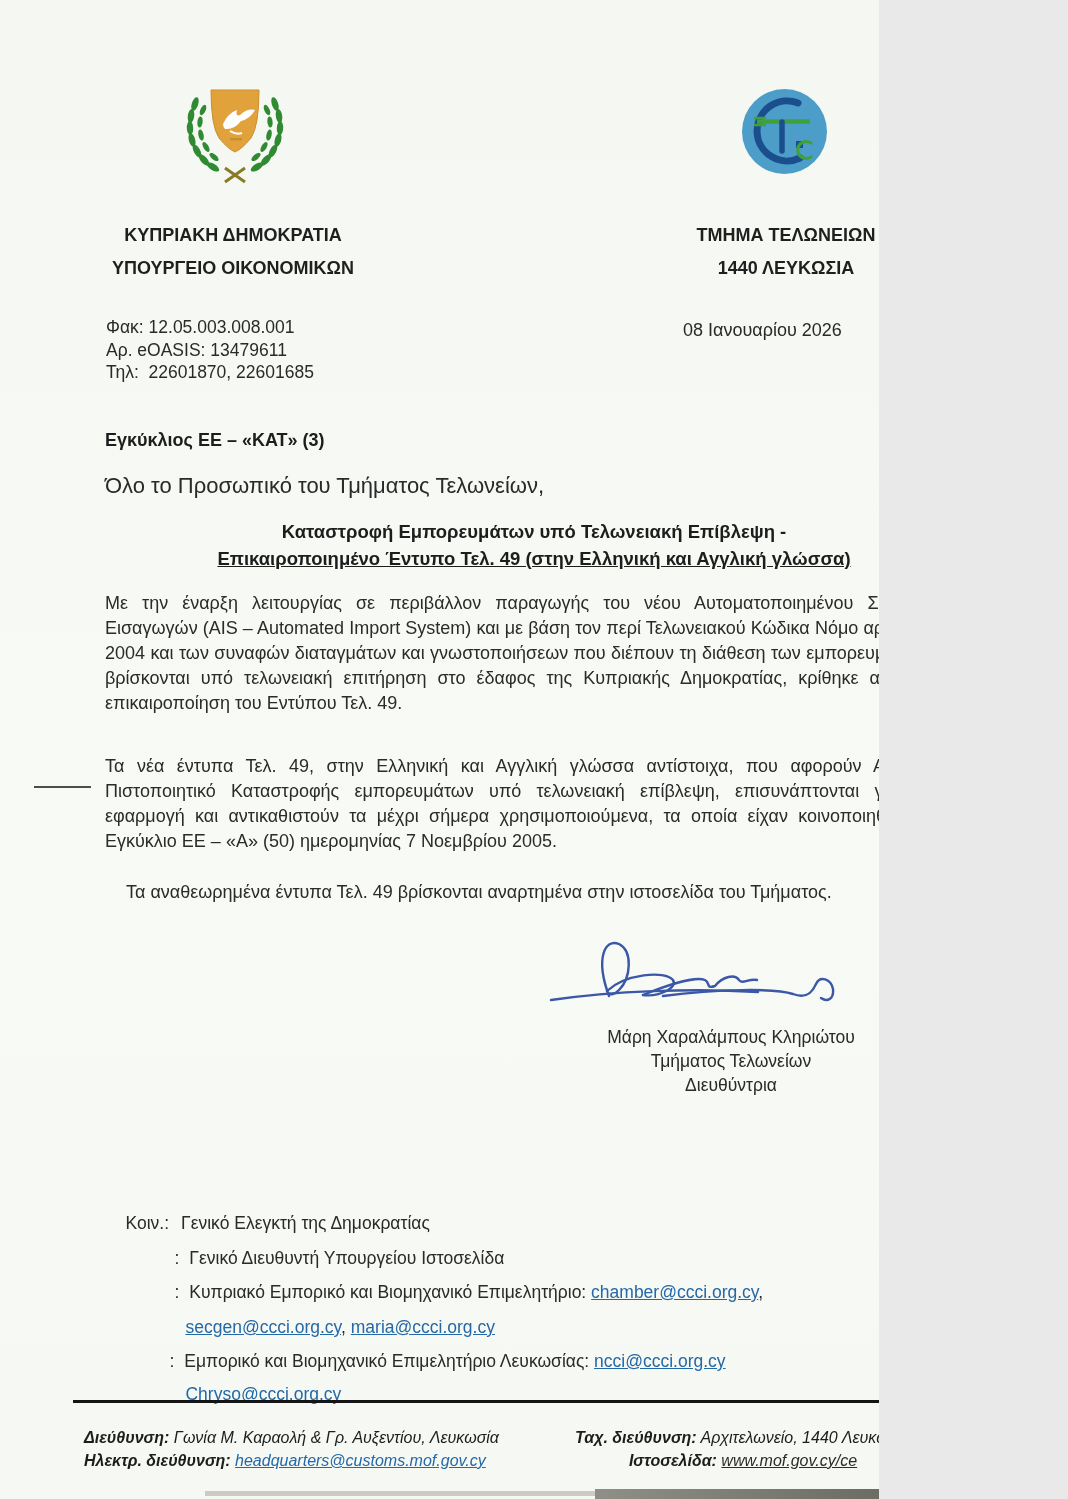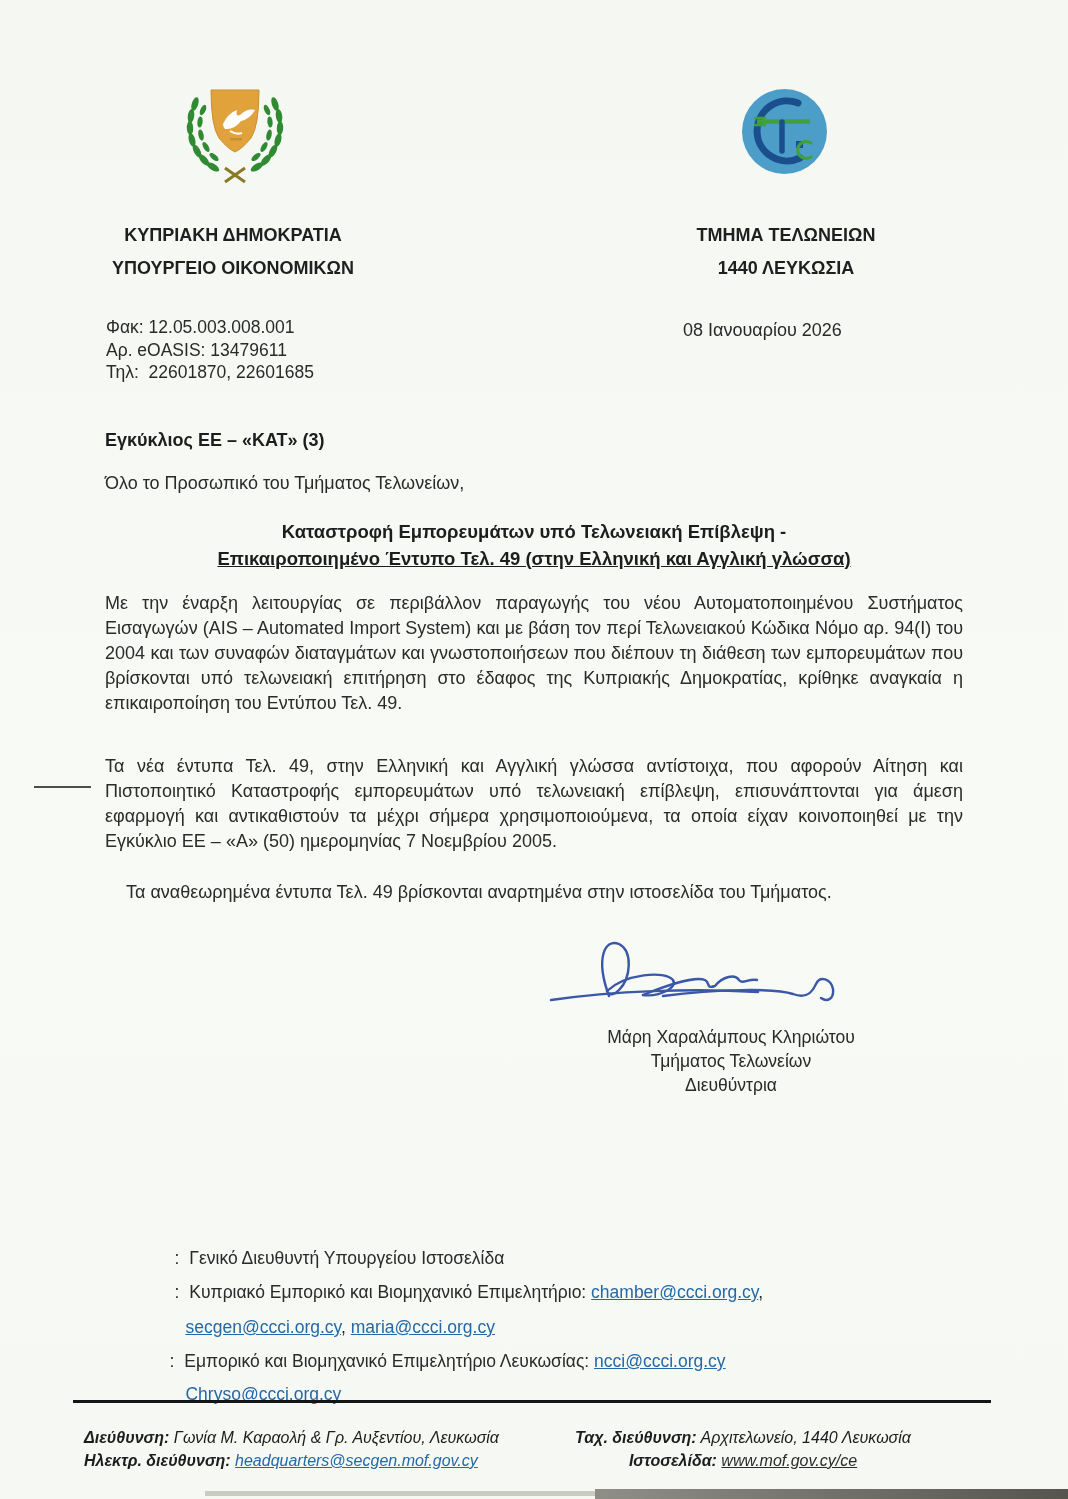--- a/index.html
+++ b/index.html
@@ -1,28 +1,28 @@
 <!DOCTYPE html>
 <html><head>
 <meta charset="utf-8">
 <style>
   html,body{margin:0;padding:0;}
   body{width:1068px;height:1499px;background:#e9e9e9;}
   .page{
-    position:relative;width:1068px;height:1499px;overflow:hidden;
+    position:relative;width:879px;height:1499px;overflow:hidden;
     background:linear-gradient(180deg,#f4f7f2 0%,#f8faf5 55%,#f5f8f3 100%);
     font-family:"Liberation Sans", sans-serif;color:#262626;
   }
   .abs{position:absolute;}
   .pre{white-space:pre-wrap;}
   .hdr-block{width:300px;text-align:center;font-weight:bold;font-size:18px;line-height:33px;color:#1f1f1f;}
   .ref{font-size:17.5px;line-height:22.5px;color:#2a2a2a;}
   .date{font-size:18px;color:#2a2a2a;}
   .circular{font-weight:bold;font-size:18px;color:#1d1d1d;}
-  .addressee{font-size:18px;color:#2a2a2a;text-align:right;}
+  .addressee{font-size:22px;color:#2a2a2a;text-align:right;}
   .subject{width:858px;text-align:center;font-weight:bold;font-size:18.5px;line-height:26.5px;color:#1d1d1d;}
   .subject .u{text-decoration:underline;}
   .para{width:858px;text-align:justify;font-size:18px;line-height:25px;color:#2b2b2b;}
   .margin-dash{width:57px;border-top:2.5px solid #4d4d4d;}
   .sign-block{width:350px;text-align:center;font-size:17.5px;line-height:24px;color:#2a2a2a;}
   .cc-line{font-size:17.5px;color:#2a2a2a;white-space:pre;}
   .cc-label{display:inline-block;margin-right:12px;}
   .cc-colon{display:inline-block;margin-right:10px;}
   a.doc-link{color:#2468a8;text-decoration:underline;cursor:pointer;}
   .footer-rule{width:918px;border-top:3px solid #141414;}
@@ -132,41 +132,44 @@
       </g>
     </svg>
   </div>
 
   <div class="abs sign-block" style="left:556px;top:1025px;">
     <div>Μάρη Χαραλάμπους Κληριώτου</div>
     <div>Τμήματος Τελωνείων</div>
     <div>Διευθύντρια</div>
   </div>
 
+  <div class="abs cc-line" style="left:106px;top:1192px;">
+    <span class="cc-label">Κοιν.:</span><span>Γενικό Ελεγκτή της Δημοκρατίας</span>
+  </div>
   <div class="abs cc-line" style="left:155px;top:1227px;">
     <span class="cc-colon">:</span><span>Γενικό Διευθυντή Υπουργείου Ιστοσελίδα</span>
   </div>
   <div class="abs cc-line" style="left:155px;top:1261px;">
     <span class="cc-colon">:</span><span>Κυπριακό Εμπορικό και Βιομηχανικό Επιμελητήριο: </span><a class="doc-link">chamber@ccci.org.cy</a><span>,</span>
   </div>
   <div class="abs cc-line" style="left:166px;top:1296px;">
     <a class="doc-link">secgen@ccci.org.cy</a><span>, </span><a class="doc-link">maria@ccci.org.cy</a>
   </div>
   <div class="abs cc-line" style="left:150px;top:1330px;">
     <span class="cc-colon">:</span><span>Εμπορικό και Βιομηχανικό Επιμελητήριο Λευκωσίας: </span><a class="doc-link">ncci@ccci.org.cy</a>
   </div>
   <div class="abs cc-line" style="left:166px;top:1363px;">
     <a class="doc-link">Chryso@ccci.org.cy</a>
   </div>
 
   <div class="abs footer-rule" style="left:73px;top:1400px;"></div>
 
   <div class="abs footer-col" style="left:84px;top:1410px;">
     <div><b>Διεύθυνση:</b><span class="pre"> Γωνία Μ. Καραολή &amp; Γρ. Αυξεντίου, Λευκωσία</span></div>
-    <div><b>Ηλεκτρ. διεύθυνση:</b> <a class="footer-link">headquarters@secgen.mof.gov.cy</a></div>
+    <div><b>Ηλεκτρ. διεύθυνση:</b> <a class="footer-link">headquarters@customs.mof.gov.cy</a></div>
   </div>
 
   <div class="abs footer-col footer-right" style="left:548px;top:1410px;">
     <div><b>Ταχ. διεύθυνση:</b><span class="pre"> Αρχιτελωνείο, 1440 Λευκωσία</span></div>
     <div><b>Ιστοσελίδα:</b> <a class="footer-link-dark">www.mof.gov.cy/ce</a></div>
   </div>
 
   <div class="abs" style="left:205px;top:1491px;width:395px;height:5px;background:#cbcbc4;"></div>
   <div class="abs" style="left:595px;top:1489px;width:473px;height:10px;background:linear-gradient(to right,#8f8f87,#55554e);"></div>
 

